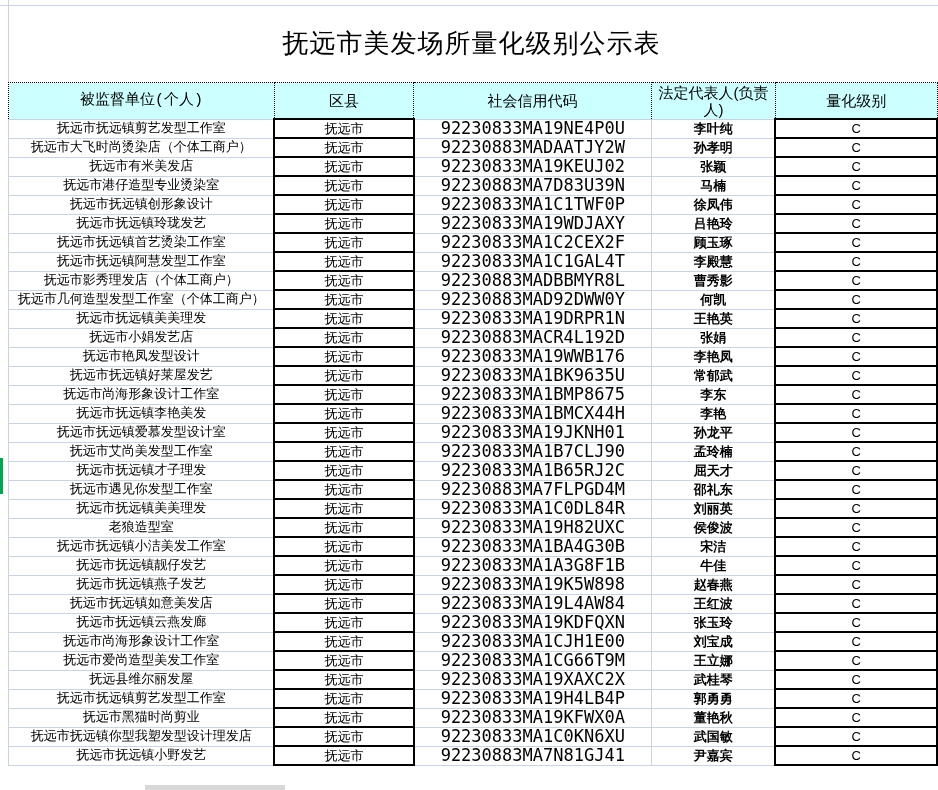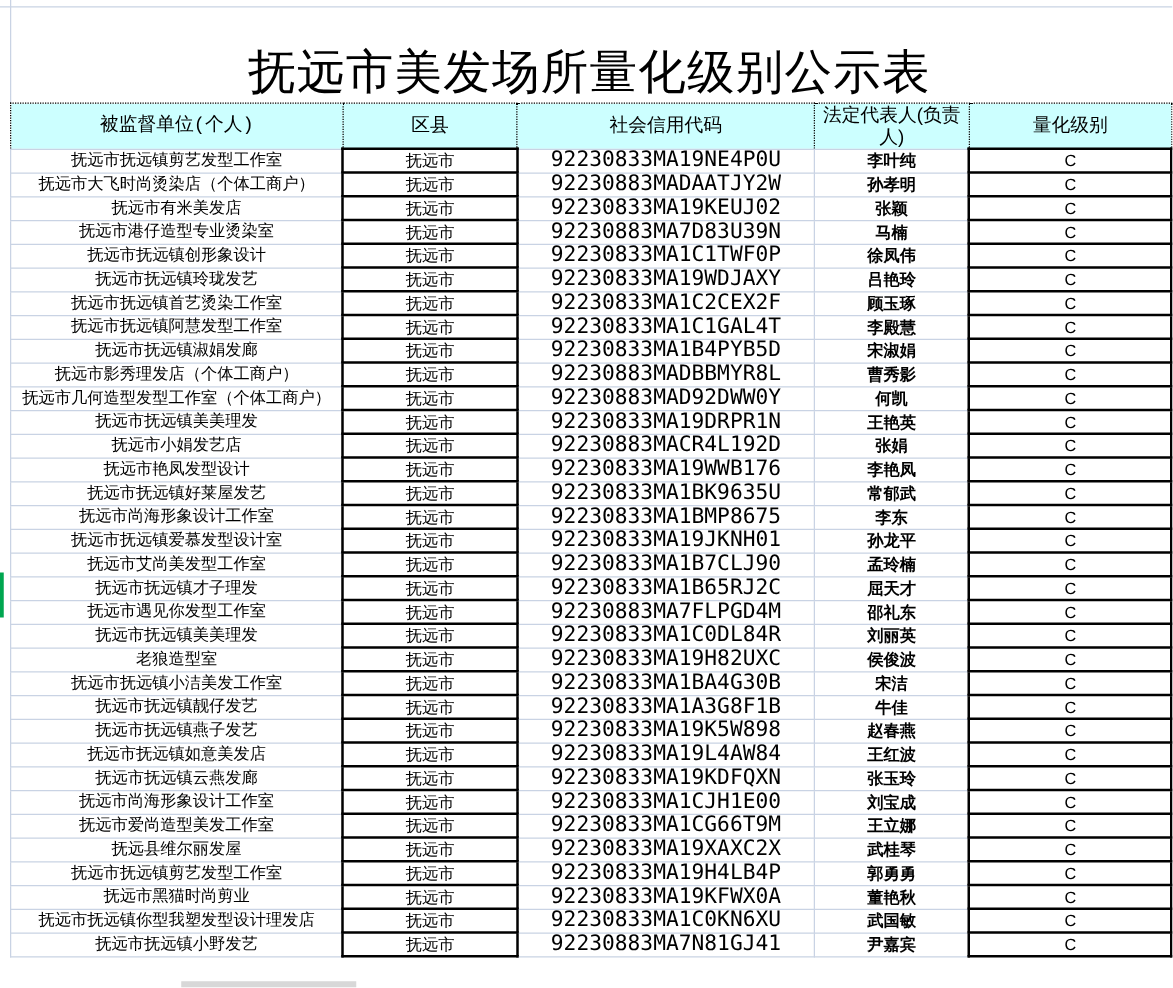--- a/index.html
+++ b/index.html
@@ -21,24 +21,24 @@
   }
   .grid-top{
     position:absolute;left:0;top:5px;width:938px;height:0;
     border-top:1px solid var(--gridline);
   }
   .grid-left{
     position:absolute;left:8px;top:0;height:82px;width:0;
     border-left:1px solid var(--gridline);
   }
   .title{
-    position:absolute;left:8px;top:20px;width:927px;height:75px;
+    position:absolute;left:8px;top:6px;width:927px;height:75px;
     display:flex;align-items:center;justify-content:center;
     font-family:"Liberation Serif","DejaVu Serif",serif;
-    font-size:38px;font-weight:400;letter-spacing:1px;
+    font-size:26px;font-weight:400;letter-spacing:1px;
     white-space:nowrap;
   }
   table.tbl{
     position:absolute;left:8px;top:82px;
     border-collapse:collapse;table-layout:fixed;
     background:#fff;
   }
   .col0{width:262px;font-family:Liberation Mono, monospace;}
   .col1{width:140px;}
   .col2{width:236px;}
@@ -154,27 +154,20 @@
           <td class="col4 boxed">C</td>
         </tr>
         <tr>
           <td class="col0">抚远市抚远镇阿慧发型工作室</td>
           <td class="col1 boxed">抚远市</td>
           <td class="col2 code">92230833MA1C1GAL4T</td>
           <td class="col3">李殿慧</td>
           <td class="col4 boxed">C</td>
         </tr>
         <tr>
-          <td class="col0">抚远市抚远镇淑娟发廊</td>
-          <td class="col1 boxed">抚远市</td>
-          <td class="col2 code">92230833MA1B4PYB5D</td>
-          <td class="col3">宋淑娟</td>
-          <td class="col4 boxed">C</td>
-        </tr>
-        <tr>
           <td class="col0">抚远市影秀理发店（个体工商户）</td>
           <td class="col1 boxed">抚远市</td>
           <td class="col2 code">92230883MADBBMYR8L</td>
           <td class="col3">曹秀影</td>
           <td class="col4 boxed">C</td>
         </tr>
         <tr>
           <td class="col0">抚远市几何造型发型工作室（个体工商户）</td>
           <td class="col1 boxed">抚远市</td>
           <td class="col2 code">92230883MAD92DWW0Y</td>
@@ -207,20 +200,27 @@
           <td class="col1 boxed">抚远市</td>
           <td class="col2 code">92230833MA1BK9635U</td>
           <td class="col3">常郁武</td>
           <td class="col4 boxed">C</td>
         </tr>
         <tr>
           <td class="col0">抚远市尚海形象设计工作室</td>
           <td class="col1 boxed">抚远市</td>
           <td class="col2 code">92230833MA1BMP8675</td>
           <td class="col3">李东</td>
+          <td class="col4 boxed">C</td>
+        </tr>
+        <tr>
+          <td class="col0">抚远市抚远镇李艳美发</td>
+          <td class="col1 boxed">抚远市</td>
+          <td class="col2 code">92230833MA1BMCX44H</td>
+          <td class="col3">李艳</td>
           <td class="col4 boxed">C</td>
         </tr>
         <tr>
           <td class="col0">抚远市抚远镇爱慕发型设计室</td>
           <td class="col1 boxed">抚远市</td>
           <td class="col2 code">92230833MA19JKNH01</td>
           <td class="col3">孙龙平</td>
           <td class="col4 boxed">C</td>
         </tr>
         <tr>

